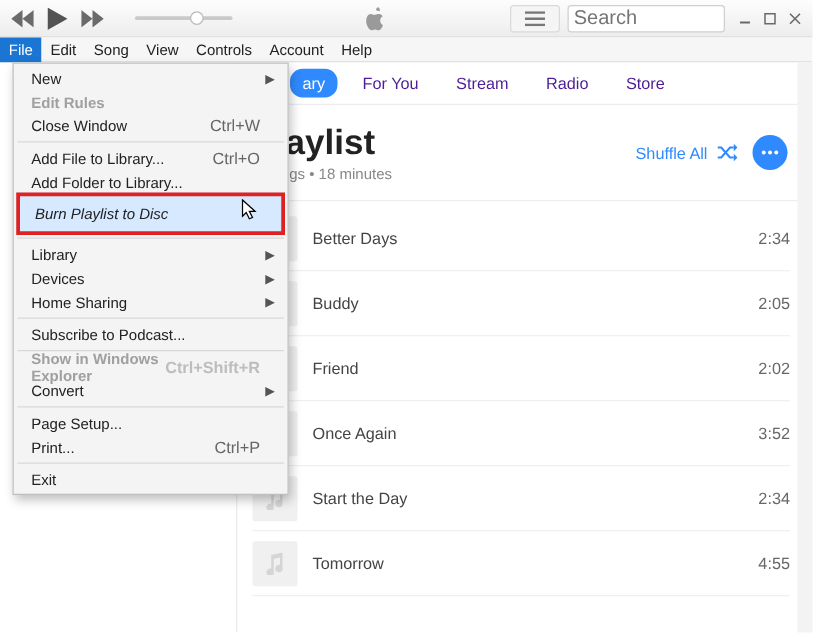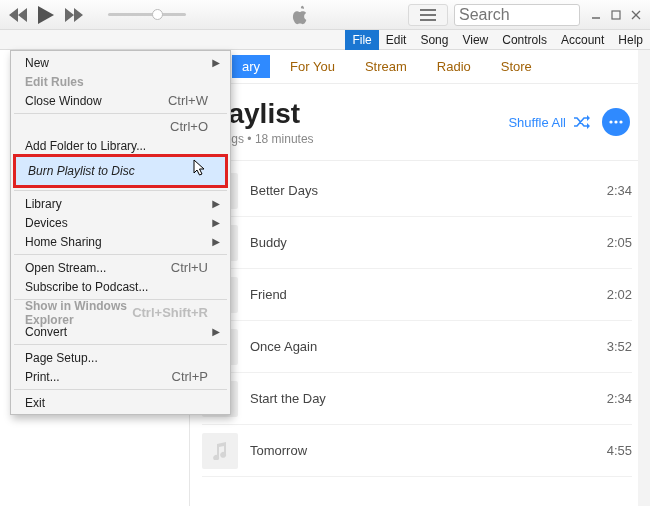--- a/index.html
+++ b/index.html
@@ -43,43 +43,42 @@
 
   
   .menu-bar {
     height:20px;
     display:flex;
     align-items:center;
     border-bottom:1px solid #dcdcdc;
     background:#f6f6f6;
     font-size:12px;
     position:relative;
-    justify-content:flex-end;
   }
   .menu-item { padding: 3px 7px; color:#222; }
   .menu-item.open { background:#1a76d2; color:#fff; }
 
   
   .content {
     position:absolute; top:50px; left:0; right:0; bottom:0;
     display:flex;
   }
   .sidebar {
     width:190px; background:#fff; border-right:1px solid #e6e6e6;
   }
   .main { flex:1; display:flex; flex-direction:column; background:#fff; overflow:hidden; }
 
   .tabs-row {
     height:34px; display:flex; align-items:center; gap:10px;
     padding-left:42px;
     border-bottom:1px solid #ededed;
     font-size:13px;
   }
-  .tab { padding:4px 10px; color:#a16207; }
-  .tab.active { background:#2f8aff; color:#fff; border-radius:0; }
+  .tab { padding:4px 10px; color:#4c1d95; }
+  .tab.active { background:#2f8aff; color:#fff; border-radius:10px; }
 
   .playlist-header {
     display:flex; align-items:center; padding:14px 20px 14px 12px; border-bottom:1px solid #eee;
   }
   .playlist-header .title-area { flex:1; }
   .pl-title { font-size:28px; font-weight:600; color:#222; }
   .pl-sub { font-size:12px; color:#888; margin-top:2px; }
   .shuffle { color:#2f8aff; font-size:13px; display:flex; align-items:center; gap:8px; margin-right:12px; }
   .more-btn {
     width:28px; height:28px; border-radius:50%; background:#2f8aff; color:#fff;
@@ -310,20 +309,21 @@
     </div>
     <div class="dd-item disabled">
       <span>Edit Rules</span>
     </div>
     <div class="dd-item">
       <span>Close Window</span>
       <span class="shortcut">Ctrl+W</span>
     </div>
     <div class="dd-sep"></div>
     <div class="dd-item">
+      <span>Add File to Library...</span>
       <span class="shortcut">Ctrl+O</span>
     </div>
     <div class="dd-item">
       <span>Add Folder to Library...</span>
     </div>
     <div class="dd-item highlight" style="position: relative;">
       <span>Burn Playlist to Disc</span>
       <div class="cursor-ptr" style="right: 18px; top: 2px;"><svg width="14" height="18" viewBox="0 0 14 18">
           <path fill="#fff" stroke="#000" stroke-width="1" d="M1 1 L1 14 L4 11 L6.5 16 L9 15 L6.5 10 L11 10 Z"></path>
         </svg></div>
@@ -336,24 +336,20 @@
     <div class="dd-item">
       <span>Devices</span>
       <span class="arrow">▶</span>
     </div>
     <div class="dd-item">
       <span>Home Sharing</span>
       <span class="arrow">▶</span>
     </div>
     <div class="dd-sep"></div>
     <div class="dd-item">
-      <span>Open Stream...</span>
-      <span class="shortcut">Ctrl+U</span>
-    </div>
-    <div class="dd-item">
       <span>Subscribe to Podcast...</span>
     </div>
     <div class="dd-sep"></div>
     <div class="dd-item disabled">
       <span>Show in Windows Explorer</span>
       <span class="shortcut">Ctrl+Shift+R</span>
     </div>
     <div class="dd-item">
       <span>Convert</span>
       <span class="arrow">▶</span>

